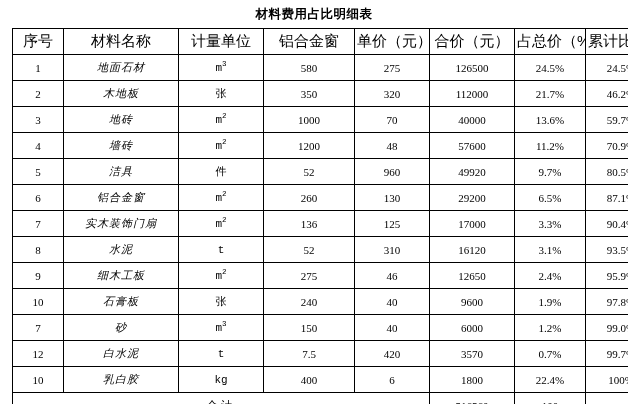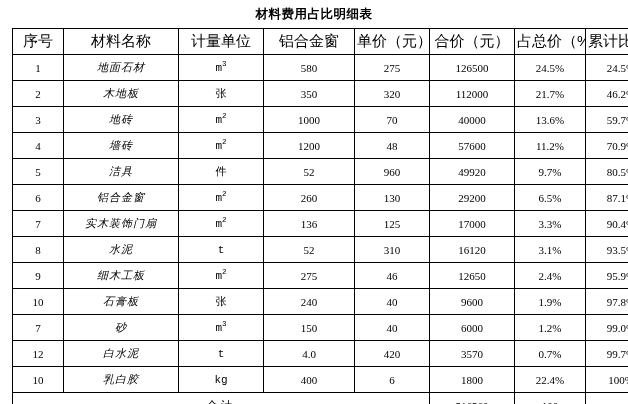--- a/index.html
+++ b/index.html
@@ -205,21 +205,21 @@
           <td class="col-qty">150</td>
           <td class="col-price">40</td>
           <td class="col-total">6000</td>
           <td class="col-share">1.2%</td>
           <td class="col-cum">99.0%</td>
         </tr>
         <tr>
           <td class="col-seq">12</td>
           <td class="col-name name-cell">白水泥</td>
           <td class="col-unit"><span>t</span></td>
-          <td class="col-qty">4.0</td>
+          <td class="col-qty">7.5</td>
           <td class="col-price">420</td>
           <td class="col-total">3570</td>
           <td class="col-share">0.7%</td>
           <td class="col-cum">99.7%</td>
         </tr>
         <tr>
           <td class="col-seq">10</td>
           <td class="col-name name-cell">乳白胶</td>
           <td class="col-unit"><span>kg</span></td>
           <td class="col-qty">400</td>

